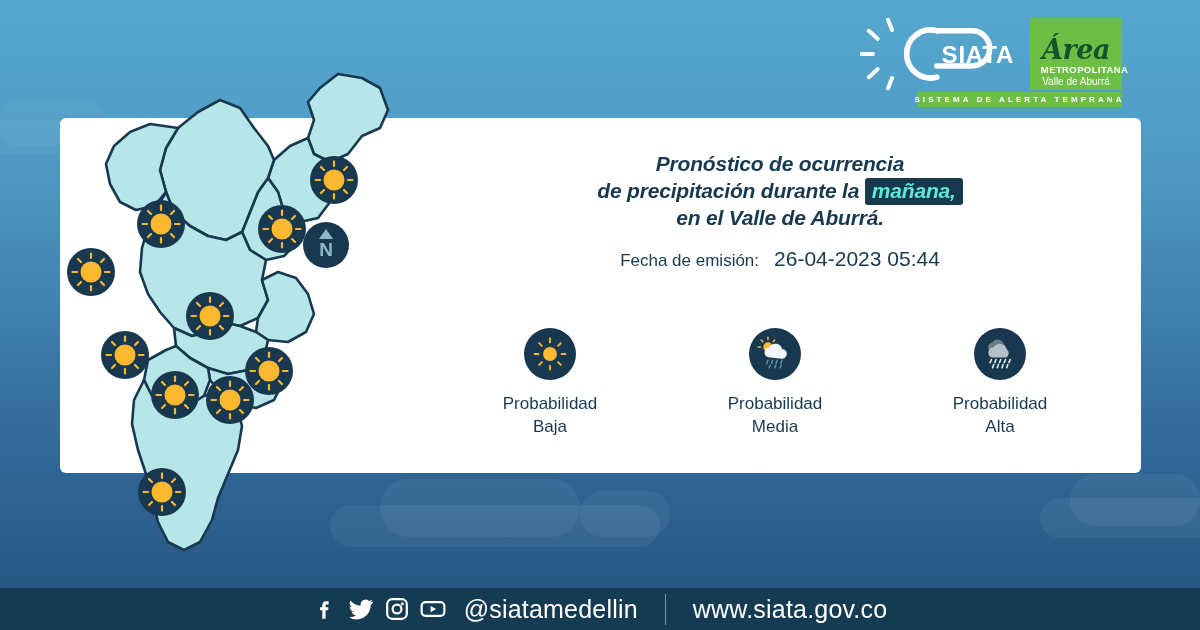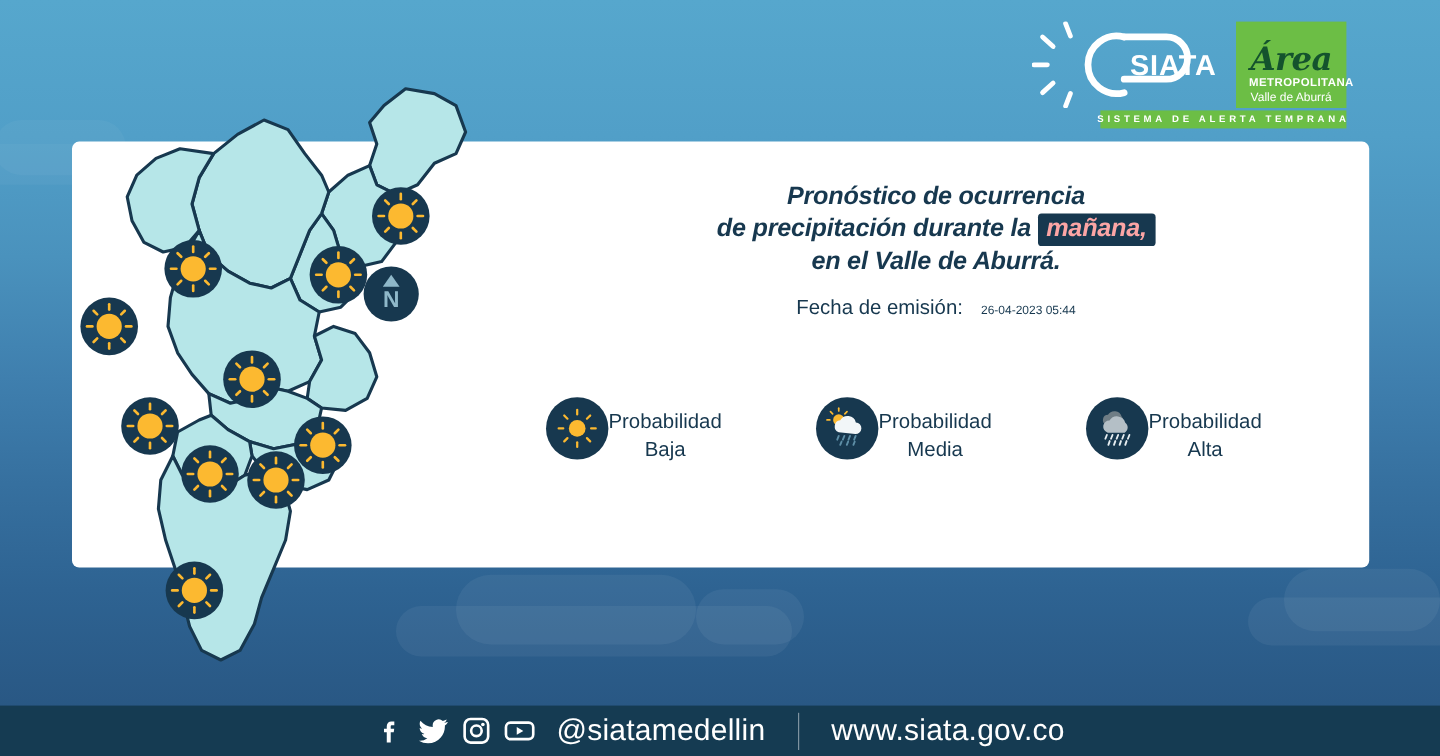--- a/index.html
+++ b/index.html
@@ -164,49 +164,49 @@
     color: #17384f;
     font-size: 21px;
     font-weight: bold;
     line-height: 1.29;
     letter-spacing: -0.2px;
     font-style: italic;
   }
   .hl-line { display: block; }
   .hl-mark {
     background: #17384f;
-    color: #fca5a5;
+    color: #5eead4;
     padding: 1px 7px 3px 7px;
     border-radius: 3px;
   }
   .emission {
     margin-top: 16px;
     color: #17384f;
     font-size: 17px;
     display: flex;
     align-items: baseline;
     justify-content: center;
     gap: 15px;
   }
   .emission-label { font-weight: normal; }
-  .emission-value { font-size: 10px; }
+  .emission-value { font-size: 21px; }
 
   
   .legend {
     position: absolute;
     left: 455px;
     top: 328px;
     width: 640px;
     display: flex;
     justify-content: space-between;
   }
   .legend-item {
     width: 190px;
     display: flex;
-    flex-direction: row;
+    flex-direction: column;
     align-items: center;
   }
   .legend-icon {
     width: 52px;
     height: 52px;
     border-radius: 50%;
     background: #17384f;
     display: flex;
     align-items: center;
     justify-content: center;

